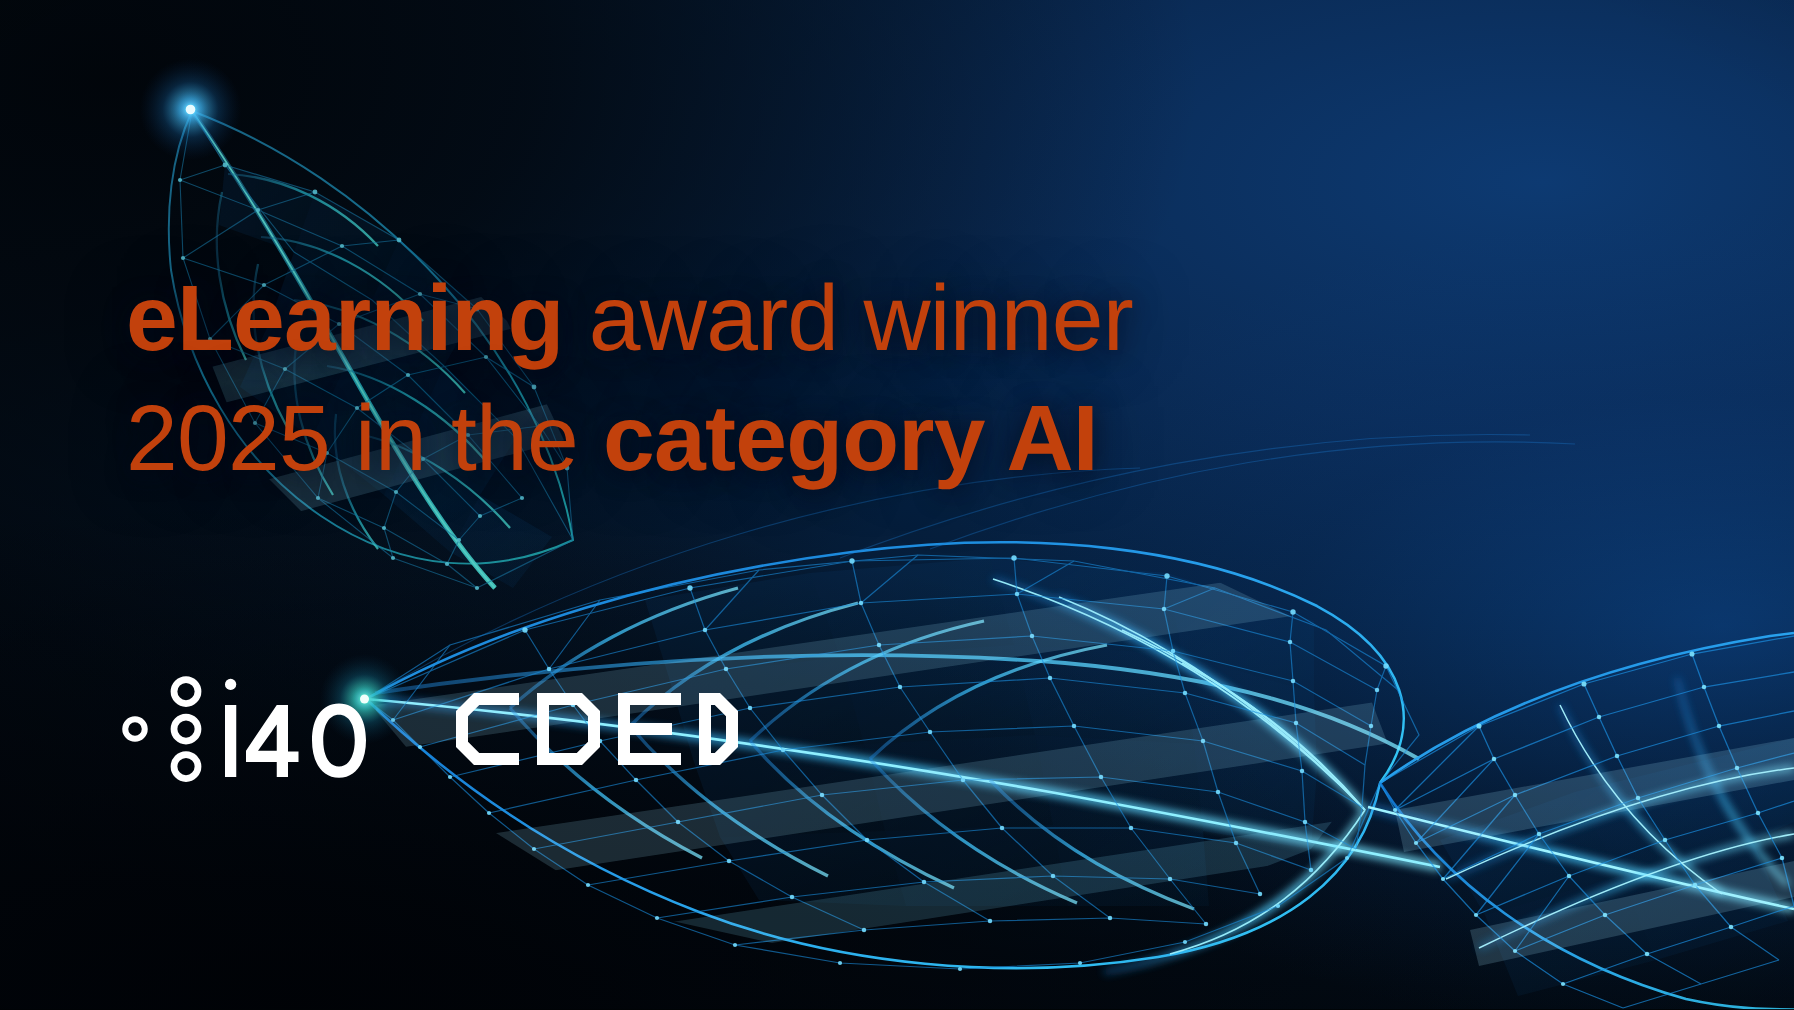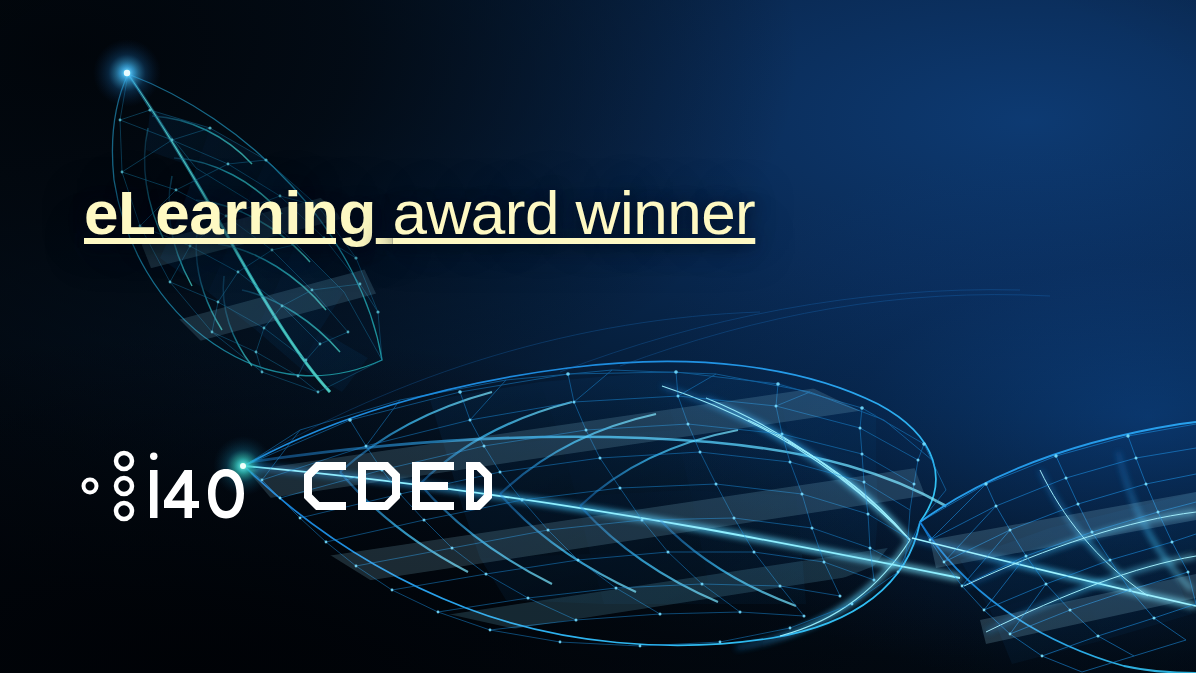--- a/index.html
+++ b/index.html
@@ -54,25 +54,24 @@
     inset: 0;
     width: 1196px;
     height: 673px;
   }
   
   .headline {
     position: absolute;
     left: 84px;
     top: 182px;
     width: 900px;
-    color: #fef9c3;
+    color: #c2410c;
     line-height: 1.0;
     letter-spacing: -0.5px;
     text-shadow: 0 2px 16px rgba(0,10,25,0.75), 0 0 40px rgba(0,10,25,0.5);
-    text-decoration: underline;
   }
   .hl-line {
     font-size: 62px;
     white-space: nowrap;
     margin-bottom: 18px;
   }
   .hl-line:last-child { margin-bottom: 0; }
   .w-bold   { font-weight: 700; }
   .w-light  { font-weight: 300; }
   
@@ -586,20 +585,21 @@
       <circle cx="243" cy="466" r="30" fill="url(#gGlowB)" opacity="0.8"></circle>
       <circle cx="243" cy="466" r="11" fill="url(#gGlowB)"></circle>
       <circle cx="243" cy="466" r="3" fill="#f0fffb"></circle>
     </g>
   </svg>
 
   <div class="bg-vignette"></div>
 
   <div class="headline">
     <div class="hl-line"><span class="w-bold">eLearning</span> <span class="w-light">award winner</span></div>
+    <div class="hl-line"><span class="w-light">2025 in the</span> <span class="w-bold">category AI</span></div>
   </div>
 
   <div class="logo-row">
 
     <div class="logo-i40">
       <svg width="172" height="76" viewBox="0 0 172 76" xmlns="http://www.w3.org/2000/svg">
 
         <g fill="none" stroke="#ffffff">
           <circle cx="12" cy="38" r="6.5" stroke-width="4"></circle>
           <circle cx="46" cy="13" r="8" stroke-width="4.5"></circle>

